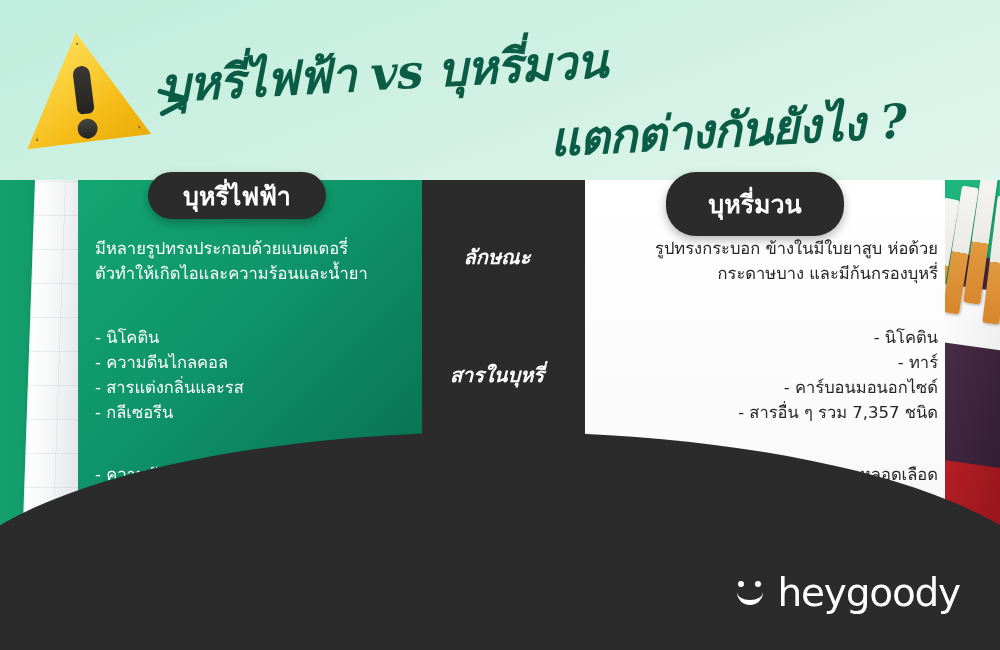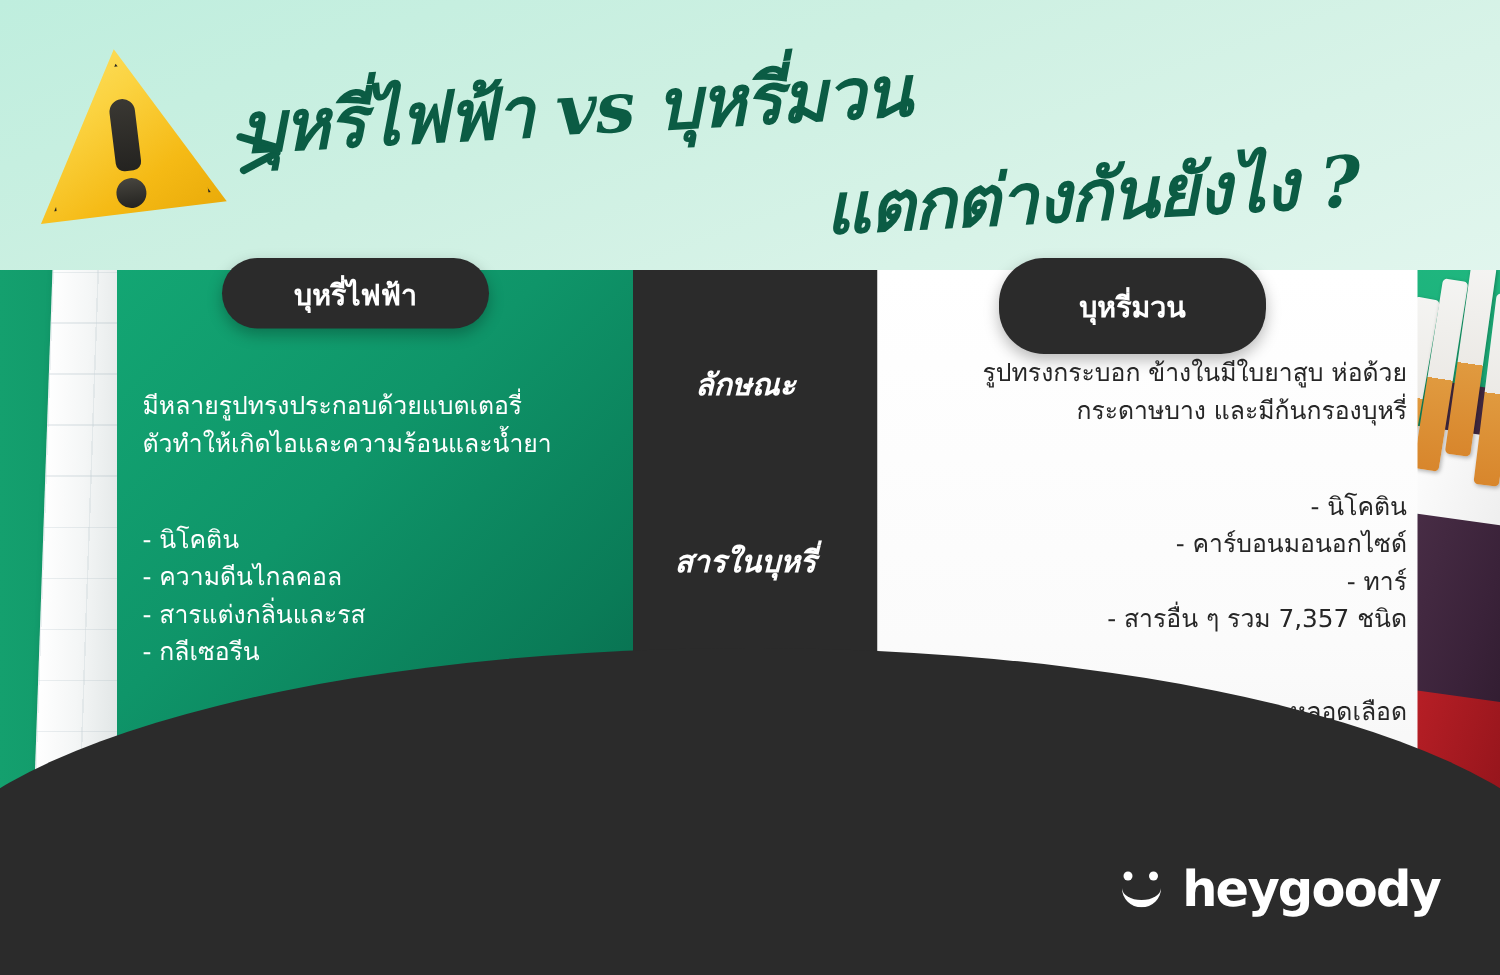--- a/index.html
+++ b/index.html
@@ -103,21 +103,21 @@
   .band-curve{
     position:absolute;left:-60px;bottom:48px;width:1120px;height:170px;
     background:#2b2b2b;
     border-radius:50% 50% 0 0 / 100% 100% 0 0;
   }
 
   
   .pill{
     position:absolute;background:#2b2b2b;border-radius:30px;
     display:flex;align-items:center;justify-content:center;
-    color:#ffffff;font-size:19px;font-weight:700;
+    color:#ffffff;font-size:25px;font-weight:700;
     box-shadow:0 4px 10px rgba(0,0,0,.28);
     white-space:nowrap;
   }
   .pill-left{left:148px;top:172px;width:178px;height:47px;}
   .pill-right{left:666px;top:172px;width:178px;height:64px;}
 
   
   .title-wrap{position:absolute;left:150px;top:40px;width:830px;height:120px;}
   .title-line1{
     position:absolute;left:10px;top:8px;
@@ -165,21 +165,21 @@
     background:linear-gradient(180deg,#3a3833 0%,#242320 100%);
     border-radius:9px 9px 6px 6px;
   }
   .warn-dot{
     position:absolute;left:55px;top:89px;width:20px;height:20px;border-radius:50%;
     background:linear-gradient(180deg,#47453f 0%,#242320 100%);
   }
 
   
   .cell{position:absolute;color:#ffffff;}
-  .cell-left{left:95px;width:320px;color:#ffffff;font-size:16.5px;line-height:25px;margin-top:22px;}
+  .cell-left{left:95px;width:320px;color:#ffffff;font-size:16.5px;line-height:25px;}
   .cell-right{left:603px;width:335px;color:#262626;font-size:16.5px;line-height:25px;text-align:right;}
   .cell-mid{
     left:422px;width:150px;text-align:center;color:#ffffff;
     font-family:Liberation Serif, serif;
     font-style:italic;font-weight:700;font-size:20px;line-height:27px;
   }
   .r1{top:236px;} .r1m{top:244px;}
   .r2{top:325px;} .r2m{top:362px;}
   .r3{top:462px;} .r3m{top:482px;}
   .cell ul{margin:0;padding:0;list-style:none;}
@@ -204,21 +204,21 @@
   .logo-mark i{
     position:absolute;top:4px;width:6px;height:6px;border-radius:50%;background:#fff;
   }
   .logo-mark i.e1{left:3px;}
   .logo-mark i.e2{left:20px;}
   .logo-mark b{
     position:absolute;left:2px;top:9px;width:26px;height:14px;
     border:0;border-bottom:5px solid #fff;border-radius:0 0 26px 26px;
   }
   .logo-text{
-    font-size:33px;font-weight:700;letter-spacing:-1.2px;line-height:1;
+    font-size:39px;font-weight:400;letter-spacing:-1.2px;line-height:1;
   }
 </style>
 </head>
 <body>
 
 <div class="canvas">
 
   <div class="bg-mint"></div>
   <div class="bg-white-lower"></div>
 
@@ -277,22 +277,22 @@
         <li>- นิโคติน</li>
         <li>- ความดีนไกลคอล</li>
         <li>- สารแต่งกลิ่นและรส</li>
         <li>- กลีเซอรีน</li>
       </ul>
   </div>
   <div class="cell cell-mid r2m">สารในบุหรี่</div>
   <div class="cell cell-right r2">
     <ul>
         <li>- นิโคติน</li>
+        <li>- ทาร์</li>
         <li>- คาร์บอนมอนอกไซด์</li>
-        <li>- ทาร์</li>
         <li>- สารอื่น ๆ รวม 7,357 ชนิด</li>
       </ul>
   </div>
 
   <div class="dots dots-2"></div>
 
   <div class="cell cell-left r3">
     <ul>
         <li>- ความดันโลหิตสูง</li>
         <li>- เสี่ยงมะเร็งปอด</li>

